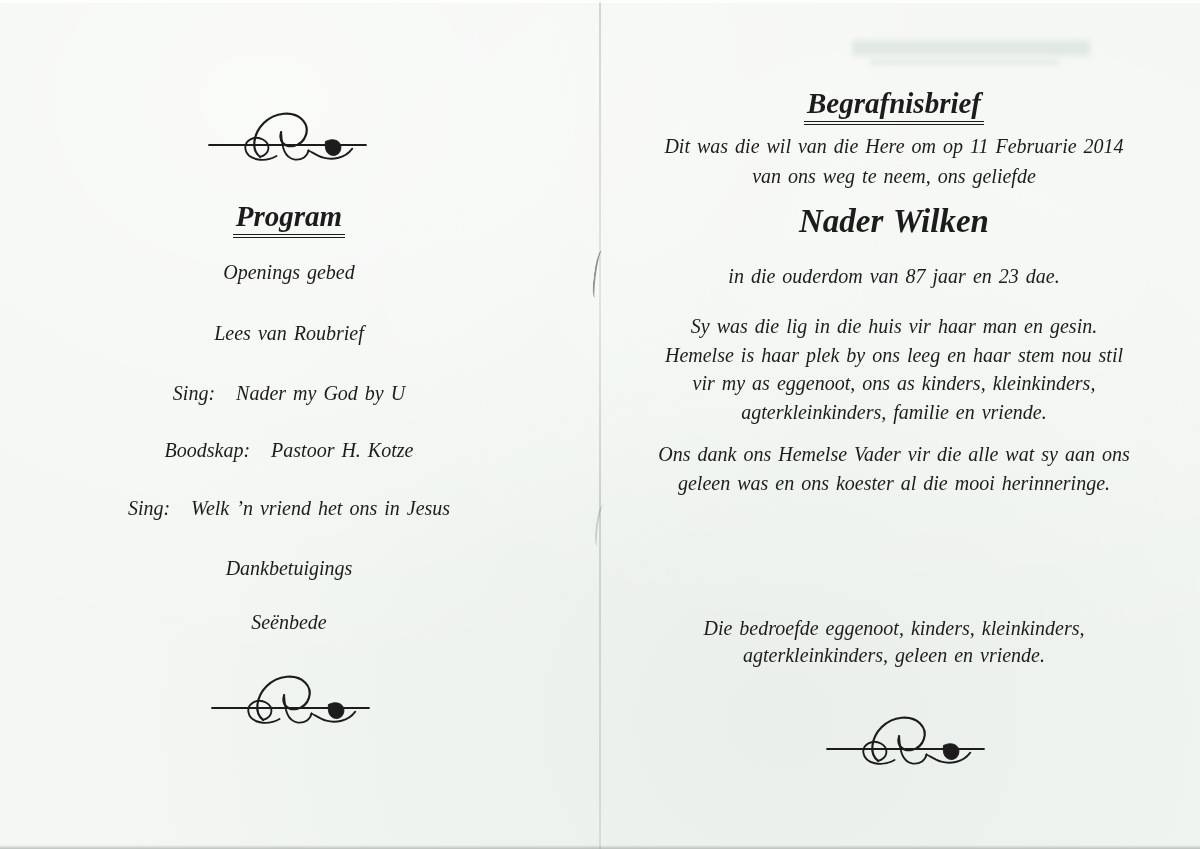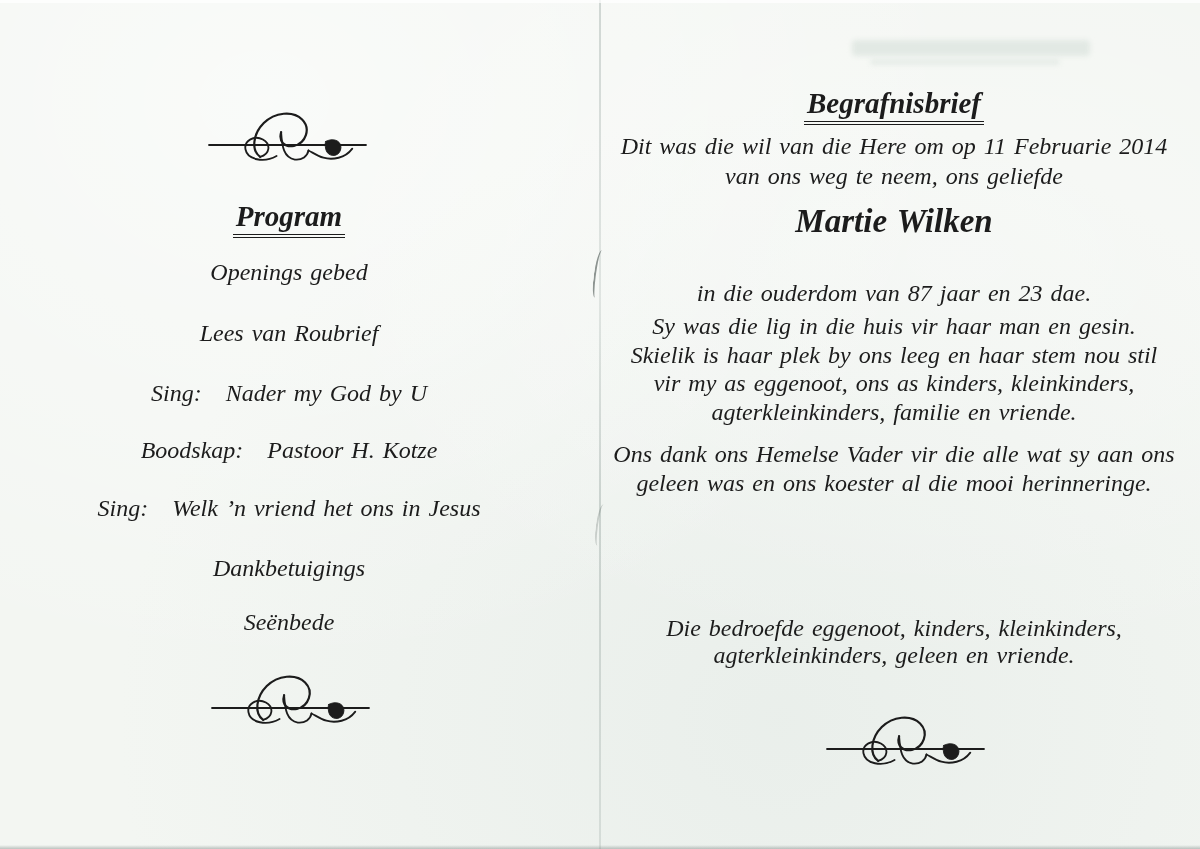--- a/index.html
+++ b/index.html
@@ -17,21 +17,21 @@
   }
   .page {
     position: absolute; top: 0; width: 600px; height: 728px;
   }
   .page-left  { left: 0; }
   .page-right { left: 600px; }
   .block {
     position: absolute; width: 600px; text-align: center;
     font-style: italic;
     white-space: pre-wrap;
-    font-size: 24px;
+    font-size: 20px;
     line-height: 28px;
     word-spacing: 2px;
   }
   .page-left  .block { left: -11px; }
   .page-right .block { left: -6px; }
   .heading {
     font-size: 29px; font-weight: bold; line-height: 34px;
   }
   .heading .u {
     display: inline-block;
@@ -113,26 +113,26 @@
 <div class="page page-right">
 
   <div class="ghost-smudge"></div>
   <div class="ghost-smudge thin"></div>
 
   <div class="block heading" style="top:86px"><span class="u">Begrafnisbrief</span></div>
 
   <div class="block" style="top:131px; line-height:30px">Dit was die wil van die Here om op 11 Februarie 2014
 van ons weg te neem, ons geliefde</div>
 
-  <div class="block deceased-name" style="top:201px">Martie Wilken</div>
+  <div class="block deceased-name" style="top:201px">Nader Wilken</div>
 
-  <div class="block" style="top:279px">in die ouderdom van 87 jaar en 23 dae.</div>
+  <div class="block" style="top:262px">in die ouderdom van 87 jaar en 23 dae.</div>
 
   <div class="block" style="top:312px; line-height:28.5px">Sy was die lig in die huis vir haar man en gesin.
-Skielik is haar plek by ons leeg en haar stem nou stil
+Hemelse is haar plek by ons leeg en haar stem nou stil
 vir my as eggenoot, ons as kinders, kleinkinders,
 agterkleinkinders, familie en vriende.</div>
 
   <div class="block" style="top:440px; line-height:28.5px">Ons dank ons Hemelse Vader vir die alle wat sy aan ons
 geleen was en ons koester al die mooi herinneringe.</div>
 
 
   <div class="block" style="top:615px; line-height:27px">Die bedroefde eggenoot, kinders, kleinkinders,
 agterkleinkinders, geleen en vriende.</div>
 

